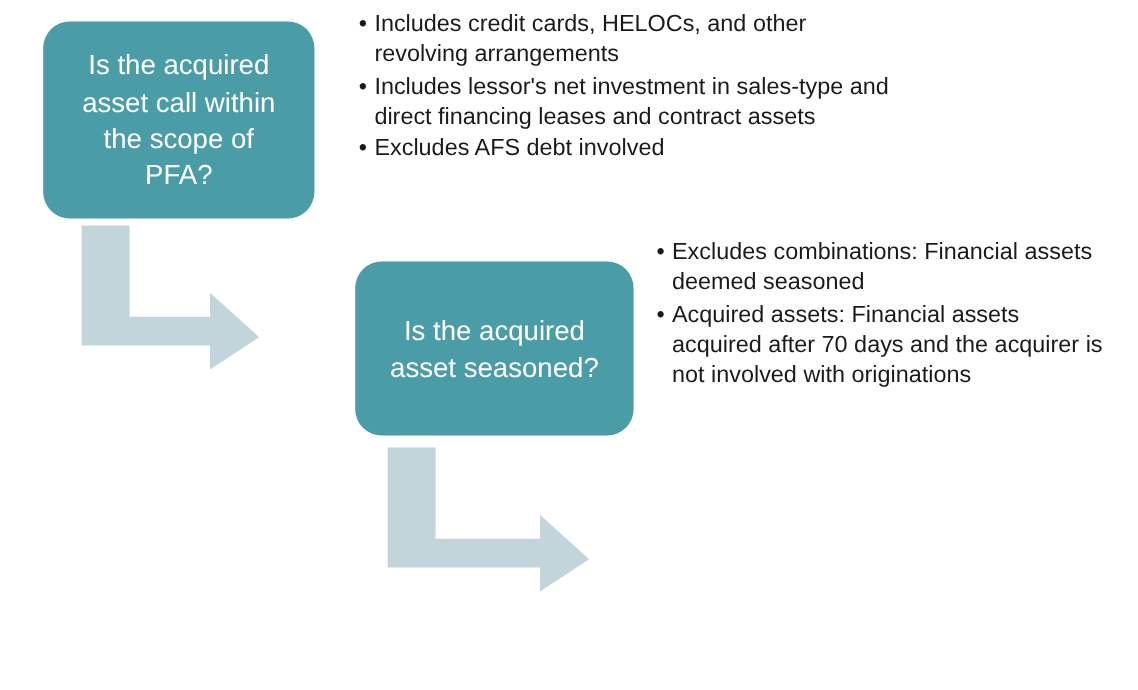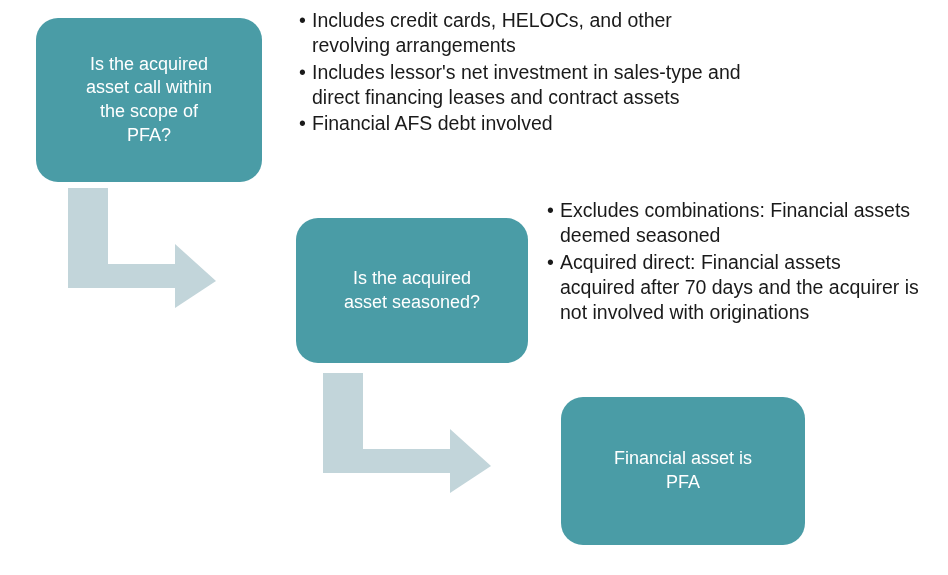--- a/index.html
+++ b/index.html
@@ -25,21 +25,21 @@
     background: #4A9CA6;
     border-radius: 22px;
     display: flex;
     align-items: center;
     justify-content: center;
     box-sizing: border-box;
   }
   .node-label {
     color: #FFFFFF;
     text-align: center;
-    font-size: 18px;
+    font-size: 23px;
     line-height: 1.32;
     font-family: "Liberation Sans", sans-serif;
     padding: 0 14px;
     white-space: pre-line;
     font-weight: 400;
   }
 
   #node-scope  { left: 36px;  top: 18px;  width: 226px; height: 164px; }
   #node-seasoned { left: 296px; top: 218px; width: 232px; height: 145px; }
   #node-result { left: 561px; top: 397px; width: 244px; height: 148px; }
@@ -105,21 +105,21 @@
       <span class="bullet-text"><b>Includes</b><span> credit cards, HELOCs, and other revolving arrangements</span></span>
     </div>
 
     <div class="bullet-row">
       <span class="bullet-dot">•</span>
       <span class="bullet-text"><b>Includes</b><span> lessor's net investment in sales-type and direct financing leases and contract assets</span></span>
     </div>
 
     <div class="bullet-row">
       <span class="bullet-dot">•</span>
-      <span class="bullet-text"><b>Financial</b><span> AFS debt involved</span></span>
+      <span class="bullet-text"><b>Excludes</b><span> AFS debt involved</span></span>
     </div>
 
   </div>
 
   <div class="node" id="node-seasoned">
     <div class="node-label">Is the acquired
 asset seasoned?</div>
   </div>
 
   <svg class="elbow-arrow" id="arrow-2" viewBox="0 0 176 124">
@@ -128,23 +128,19 @@
 
   <div class="notes" id="notes-seasoned">
 
     <div class="bullet-row">
       <span class="bullet-dot">•</span>
       <span class="bullet-text"><b>Excludes combinations</b><span>: Financial assets deemed seasoned</span></span>
     </div>
 
     <div class="bullet-row">
       <span class="bullet-dot">•</span>
-      <span class="bullet-text"><b>Acquired direct</b><span>: Financial assets acquired after 70 days and the acquirer is not involved with originations</span></span>
+      <span class="bullet-text"><b>Acquired assets</b><span>: Financial assets acquired after 70 days and the acquirer is not involved with originations</span></span>
     </div>
 
   </div>
 
-  <div class="node" id="node-result">
-    <div class="node-label">Financial asset is
-PFA</div>
-  </div>
 
 </div>
 
 </body></html>

